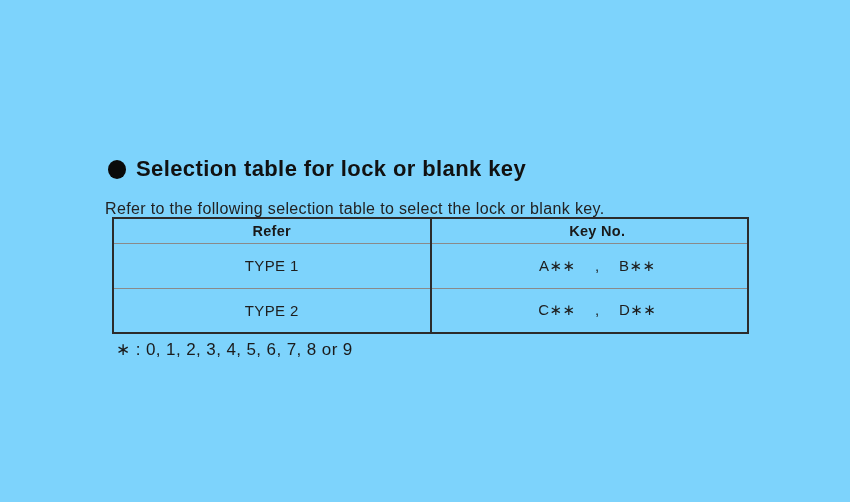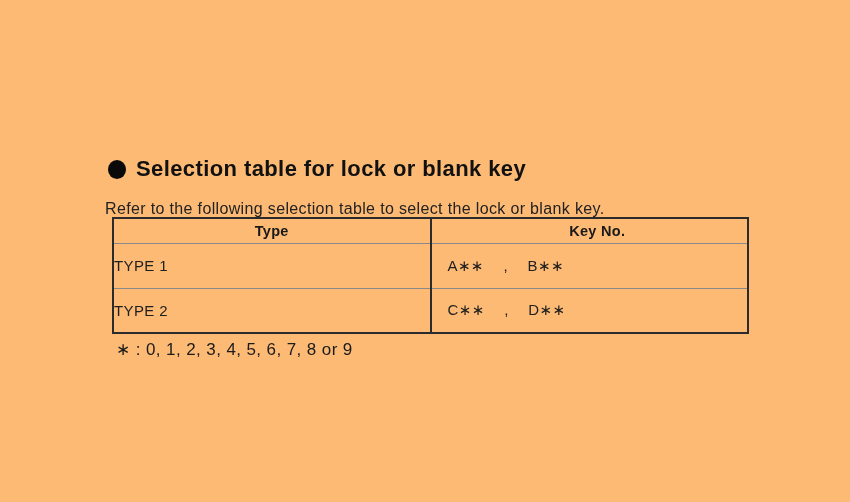--- a/index.html
+++ b/index.html
@@ -10,21 +10,21 @@
     height: 502px;
     background: #ffffff;
     font-family: "Liberation Sans", sans-serif;
     color: #1b1b1b;
     overflow: hidden;
   }
   .page {
     position: relative;
     width: 850px;
     height: 502px;
-    background: #fdba74;
+    background: #7dd3fc;
   }
   .heading {
     position: absolute;
     left: 108px;
     top: 156px;
     display: flex;
     align-items: center;
   }
   .bullet {
     width: 18px;
@@ -68,20 +68,21 @@
     text-align: center;
     vertical-align: middle;
     border-bottom: 1px solid #8a8a8a;
     color: #191919;
     letter-spacing: 0.3px;
     padding: 0;
   }
   table.selection td {
     height: 45px;
     font-size: 15px;
+    text-align: center;
     vertical-align: middle;
     color: #1e1e1e;
     letter-spacing: 0.4px;
     padding: 0;
   }
   table.selection .col-key {
     border-left: 2px solid #2b2b2b;
     padding-left: 16px;
   }
   table.selection tr.row-2 td {
@@ -111,21 +112,21 @@
   <div class="heading">
     <span class="bullet"></span>
     <h1 class="title">Selection table for lock or blank key</h1>
   </div>
 
   <p class="subtitle">Refer to the following selection table to select the lock or blank key.</p>
 
   <table class="selection">
     <thead>
       <tr>
-        <th>Type</th>
+        <th>Refer</th>
         <th class="col-key">Key No.</th>
       </tr>
     </thead>
     <tbody>
       <tr class="row-1">
         <td>TYPE 1</td>
         <td class="col-key key-cell">A∗∗ , B∗∗</td>
       </tr>
       <tr class="row-2">
         <td>TYPE 2</td>

